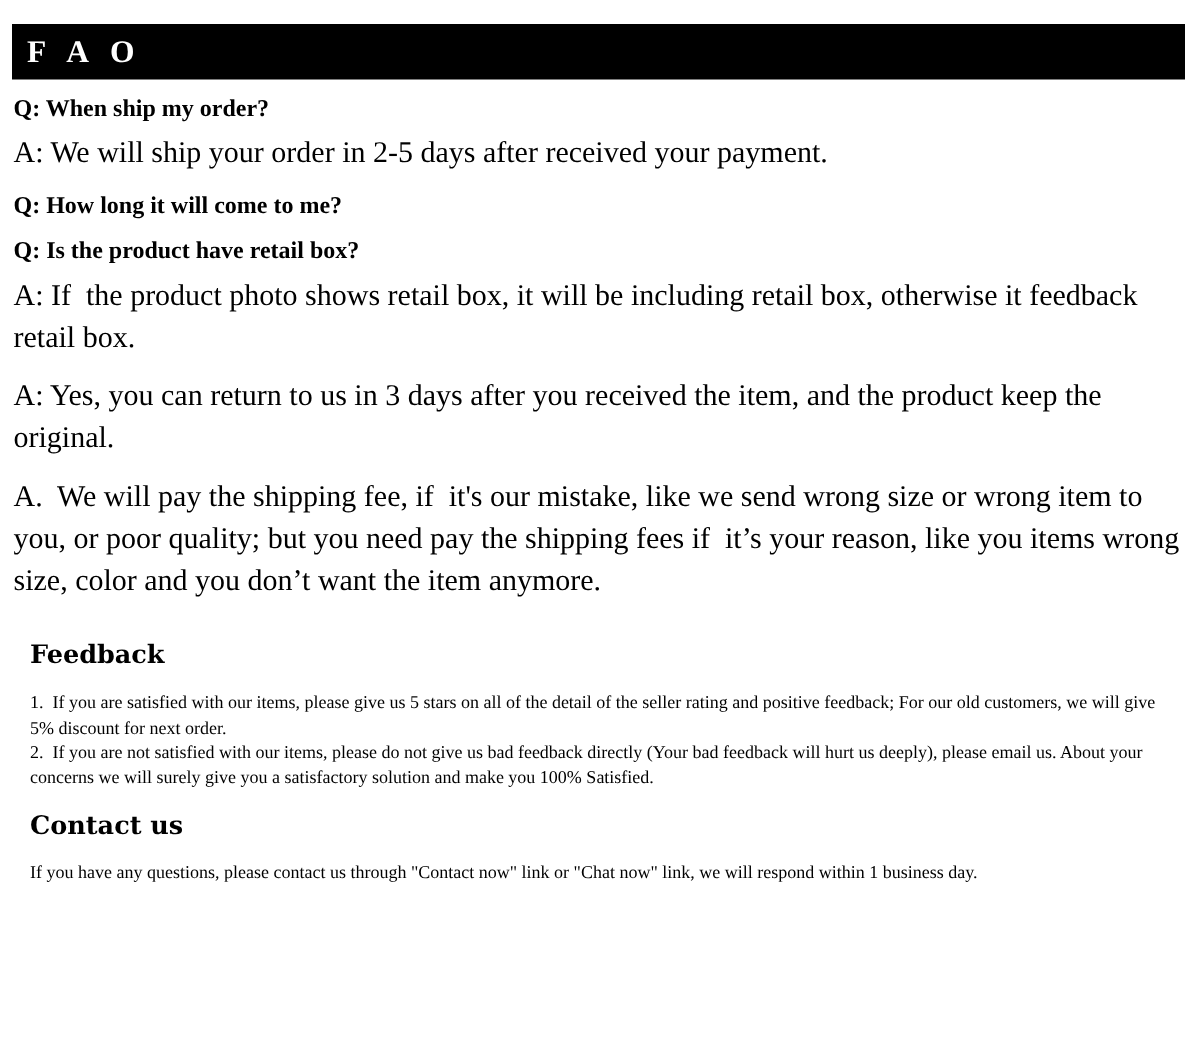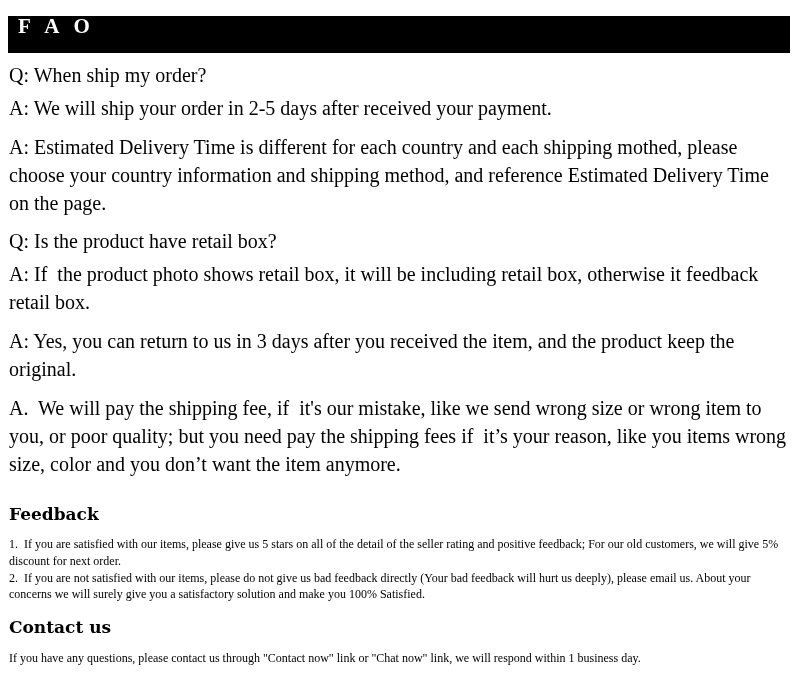--- a/index.html
+++ b/index.html
@@ -26,21 +26,21 @@
 
   
   .banner {
     position: absolute;
     left: 8px;
     top: 16px;
     width: 782px;
     height: 37px;
     background: #000000;
     display: flex;
-    align-items: flex-start;
+    align-items: center;
   }
   .banner-title {
     color: #ffffff;
     font-family: "Liberation Serif", "DejaVu Serif", serif;
     font-weight: bold;
     font-size: 21px;
     letter-spacing: 5px;
     padding-left: 10px;
     line-height: 1;
   }
@@ -51,38 +51,38 @@
     left: 9px;
     top: 62px;
     width: 782px;
   }
 
   .qa-block {
     margin: 0 0 8px 0;
   }
   .question {
     font-family: "Liberation Serif", "DejaVu Serif", serif;
-    font-weight: normal;
-    font-size: 20px;
+    font-weight: bold;
+    font-size: 16px;
     line-height: 1.34;
     margin: 0 0 5px 0;
     white-space: pre-wrap;
   }
   .answer {
     font-family: "Liberation Serif", "DejaVu Serif", serif;
     font-weight: normal;
     font-size: 20px;
     line-height: 1.4;
     margin: 0 0 11px 0;
     white-space: pre-wrap;
   }
 
   
   .section {
-    margin: 0;
+    margin: 11px;
   }
   .section-feedback {
     margin-top: 26px;
   }
   .section-contact {
     margin-top: 14px;
   }
   .section-heading {
     font-family: "DejaVu Serif", "Liberation Serif", serif;
     font-weight: bold;
@@ -112,21 +112,21 @@
   </div>
 
   <div class="content">
 
     <div class="qa-block">
       <p class="question">Q: When ship my order?</p>
       <p class="answer">A: We will ship your order in 2-5 days after received your payment.</p>
     </div>
 
     <div class="qa-block">
-      <p class="answer">A: Estimated Delivery Time is different for each country and each shipping mothed, please choose your country information and shipping method, and reference Estimated Delivery Time on the page.</p>
+      <p class="question">Q: How long it will come to me?</p>
     </div>
 
     <div class="qa-block">
       <p class="question">Q: Is the product have retail box?</p>
       <p class="answer">A: If  the product photo shows retail box, it will be including retail box, otherwise it feedback retail box.</p>
     </div>
 
     <div class="qa-block">
       <p class="answer">A: Yes, you can return to us in 3 days after you received the item, and the product keep the original.</p>
     </div>

